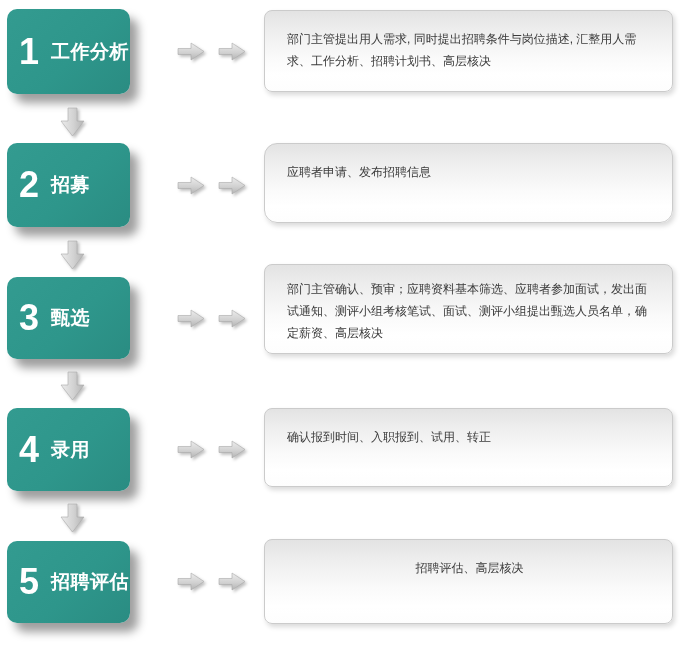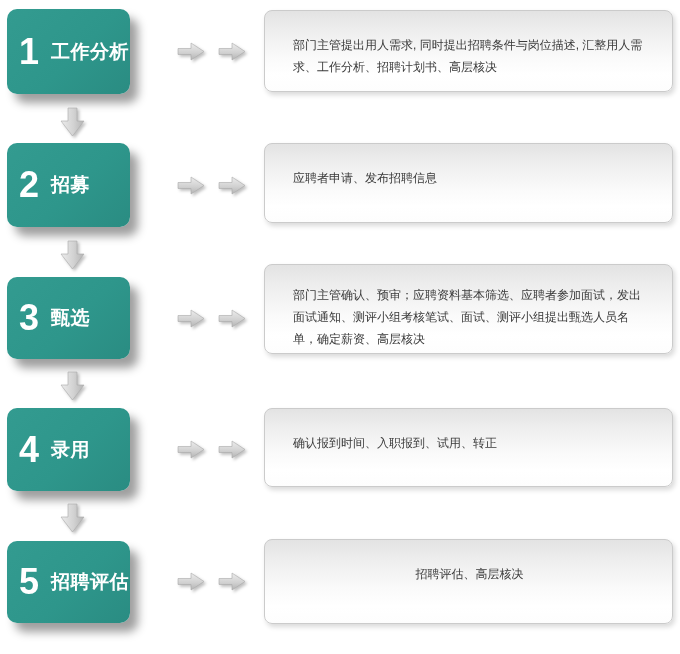--- a/index.html
+++ b/index.html
@@ -44,21 +44,21 @@
     left: 264px;
     width: 409px;
     box-sizing: border-box;
     border: 1px solid #cbcbcb;
     border-radius: 8px;
     background: linear-gradient(180deg, #e3e3e3 0%, #ededed 22%, #fafafa 58%, #ffffff 80%, #fdfdfd 100%);
     box-shadow: 2px 3px 5px rgba(0,0,0,0.15);
     padding: 17px 20px 0 22px;
   }
   .desc p {
-    margin: 6px;
+    margin: 0;
     font-size: 12px;
     line-height: 22px;
     color: #3a3a3a;
   }
   
   .arrow-right {
     position: absolute;
     width: 30px;
     height: 23px;
     filter: drop-shadow(2px 2px 1.5px rgba(0,0,0,0.25));
@@ -118,21 +118,21 @@
   <div class="stage" style="top:143px;height:84px;">
     <span class="stage-num">2</span>
     <span class="stage-label">招募</span>
   </div>
   <svg class="arrow-right" style="top:174px;left:176px;">
       <use href="#rightArrow"></use>
     </svg>
   <svg class="arrow-right" style="top:174px;left:217px;">
       <use href="#rightArrow"></use>
     </svg>
-  <div class="desc" style="top:143px;height:80px;">
+  <div class="desc" style="top:143px;height:80px;border-radius:13px;">
     <p>应聘者申请、发布招聘信息</p>
   </div>
   <svg class="arrow-down" style="top:239px;">
       <use href="#downArrow"></use>
     </svg>
 
   <div class="stage" style="top:277px;height:82px;">
     <span class="stage-num">3</span>
     <span class="stage-label">甄选</span>
   </div>

